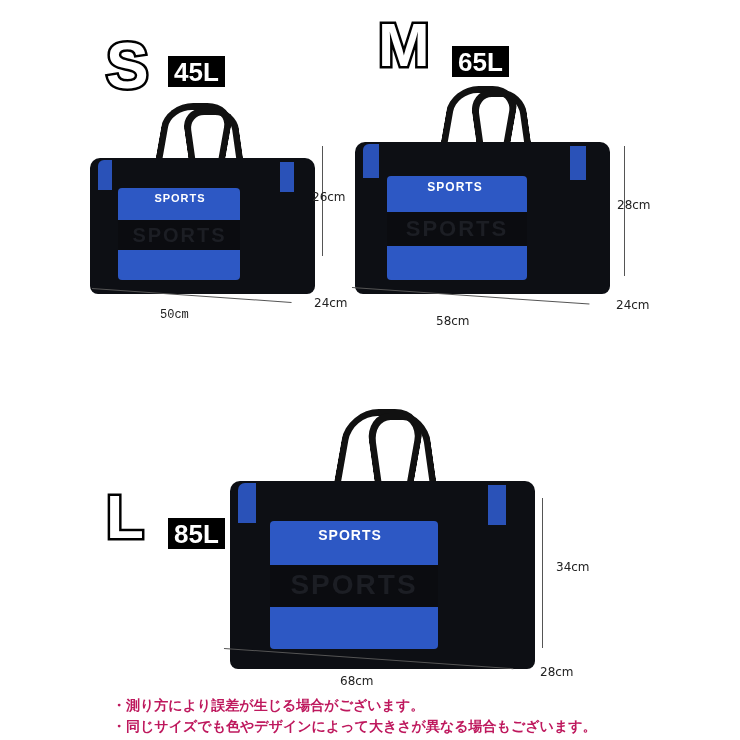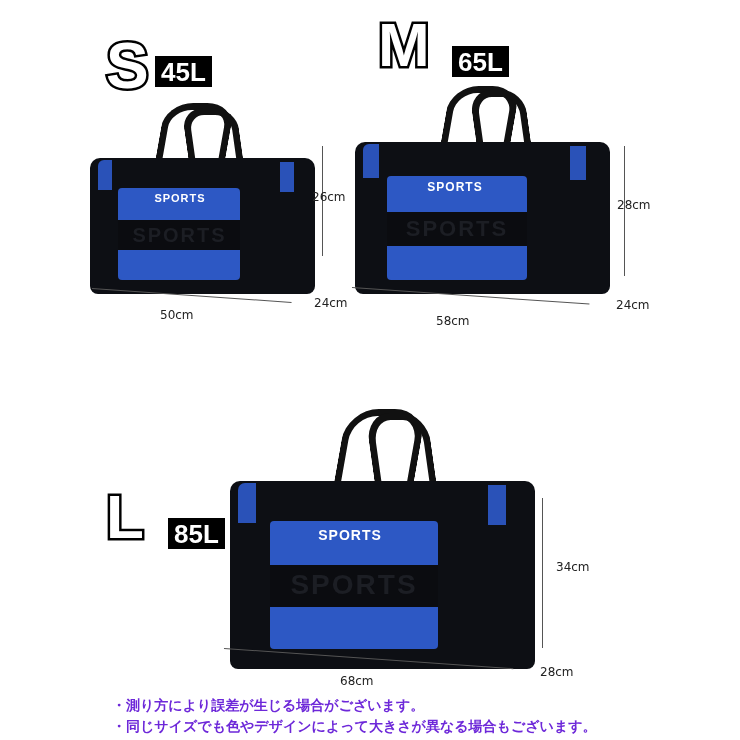--- a/index.html
+++ b/index.html
@@ -1,51 +1,51 @@
 <!DOCTYPE html>
 <html><head>
 <meta charset="utf-8">
 <style>
   * { box-sizing: border-box; margin: 0; padding: 0; }
   body { width: 740px; height: 740px; background: #ffffff; position: relative; overflow: hidden; font-family: "DejaVu Sans", sans-serif; }
   .size-letter { position: absolute; font-family: "Liberation Sans", sans-serif; font-weight: 900; color: #fff; -webkit-text-stroke: 5px #000; paint-order: stroke fill; line-height: 1; }
   .cap { position: absolute; background: #000; color: #fff; font-family: "Liberation Sans", sans-serif; font-weight: 900; font-size: 26px; line-height: 1; padding: 3px 6px 2px 6px; }
   .dim { position: absolute; font-family: "DejaVu Sans", sans-serif; font-size: 12px; color: #222; }
-  .note { position: absolute; left: 112px; font-family: "DejaVu Sans", sans-serif; font-weight: bold; font-size: 14px; color: #6d28d9; white-space: nowrap; }
+  .note { position: absolute; left: 112px; font-family: "DejaVu Sans", sans-serif; font-weight: bold; font-size: 14px; color: #be185d; white-space: nowrap; }
   .bag { position: absolute; }
   .bag .body { position: absolute; background: #0d0f14; border-radius: 10px 10px 8px 8px; }
   .bag .endcap { position: absolute; background: #2a52b8; }
   .bag .panel { position: absolute; background: #2d58c4; border-radius: 4px; }
   .bag .stripe { position: absolute; background: #0b0c10; }
   .bag .logo { position: absolute; color: #fff; font-family: "Liberation Sans", sans-serif; font-weight: bold; text-align: center; letter-spacing: 1px; }
   .bag .emboss { position: absolute; color: #1c1e24; font-family: "Liberation Sans", sans-serif; font-weight: bold; text-align: center; letter-spacing: 2px; }
   .bag .handle { position: absolute; border: 7px solid #111; border-bottom: none; border-radius: 40% 40% 0 0; }
   .line { position: absolute; background: #555; }
 </style>
 </head>
 <body>
 
 <div class="size-letter" style="left:106px;top:34px;font-size:64px;">S</div>
-<div class="cap" style="left:155px;top:56px;">45L</div>
+<div class="cap" style="left:168px;top:56px;">45L</div>
 
 <div class="bag" style="left:90px;top:100px;width:230px;height:200px;">
   <div class="handle" style="left:70px;top:3px;width:70px;height:60px;transform:skewX(-10deg);"></div>
   <div class="handle" style="left:95px;top:8px;width:55px;height:55px;transform:skewX(8deg);"></div>
   <div class="body" style="left:0;top:58px;width:225px;height:136px;"></div>
   <div class="endcap" style="left:8px;top:60px;width:14px;height:30px;border-radius:6px 0 0 0;"></div>
   <div class="endcap" style="left:190px;top:62px;width:14px;height:30px;"></div>
   <div class="panel" style="left:28px;top:88px;width:122px;height:92px;"></div>
   <div class="stripe" style="left:28px;top:120px;width:122px;height:30px;"></div>
   <div class="logo" style="left:40px;top:92px;width:100px;font-size:11px;">SPORTS</div>
   <div class="emboss" style="left:32px;top:124px;width:115px;font-size:20px;">SPORTS</div>
 </div>
 <div class="line" style="left:322px;top:146px;width:1px;height:110px;"></div>
 <div class="dim" style="left:312px;top:190px;">26cm</div>
 <div class="line" style="left:92px;top:288px;width:200px;height:1px;transform:rotate(4deg);transform-origin:left;"></div>
-<div class="dim" style="left:160px;top:308px;">50cm</div>
+<div class="dim" style="left:160px;top:308px;font-family:Liberation Mono, monospace;">50cm</div>
 <div class="dim" style="left:314px;top:296px;">24cm</div>
 
 <div class="size-letter" style="left:378px;top:14px;font-size:62px;">M</div>
 <div class="cap" style="left:452px;top:46px;">65L</div>
 
 <div class="bag" style="left:355px;top:80px;width:260px;height:220px;">
   <div class="handle" style="left:90px;top:6px;width:70px;height:64px;transform:skewX(-10deg);"></div>
   <div class="handle" style="left:118px;top:10px;width:55px;height:60px;transform:skewX(8deg);"></div>
   <div class="body" style="left:0;top:62px;width:255px;height:152px;"></div>
   <div class="endcap" style="left:8px;top:64px;width:16px;height:34px;border-radius:6px 0 0 0;"></div>

